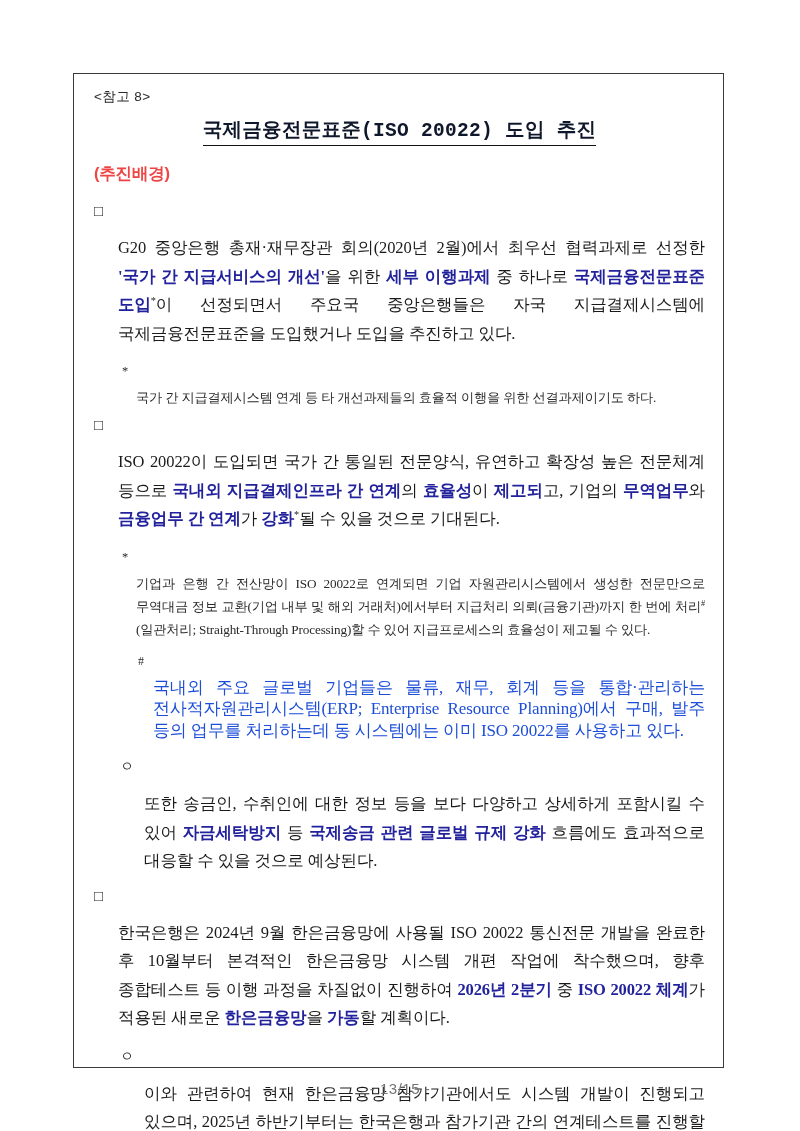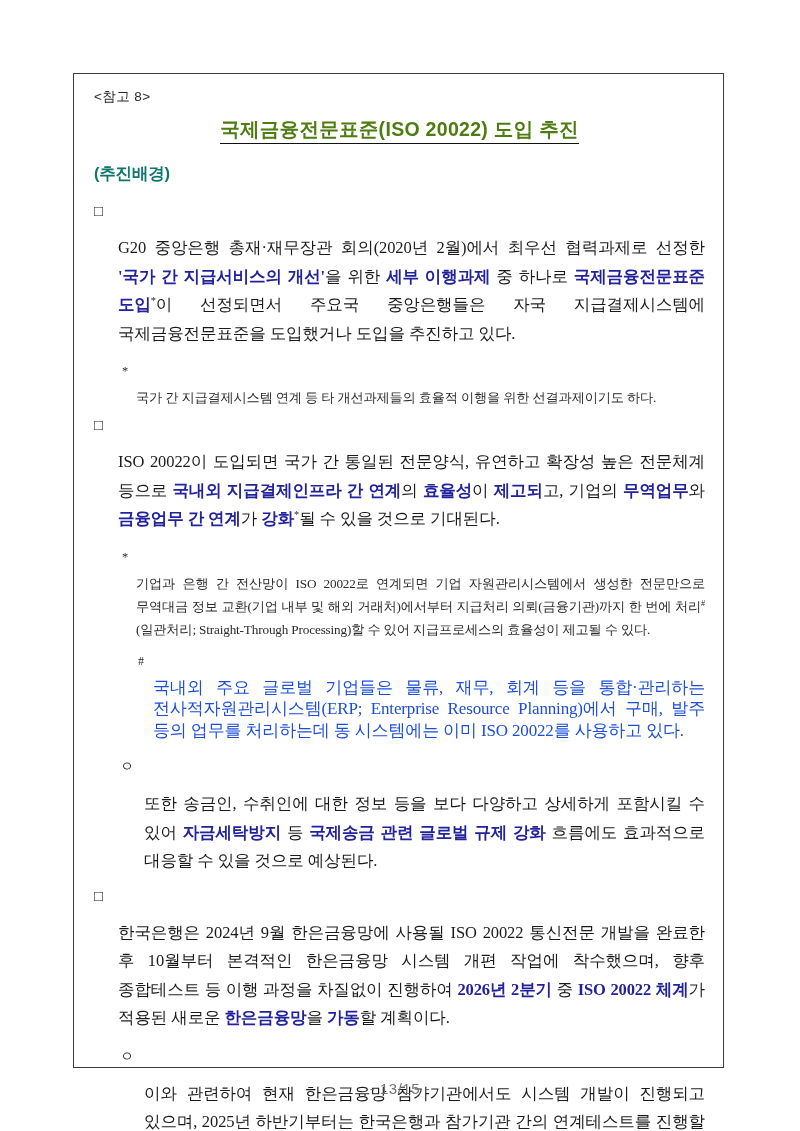--- a/index.html
+++ b/index.html
@@ -39,40 +39,40 @@
     font-family: "Liberation Sans", "DejaVu Sans", sans-serif;
     font-size: 13.5px;
     color: #2a2a2a;
     letter-spacing: 0.4px;
     margin: 0 0 10px 0;
   }
 
   
   .doc-title {
     text-align: center;
-    font-family: Liberation Sans, sans-serif;
+    font-family: Liberation Mono, monospace;
     font-weight: bold;
     font-size: 19.5px;
-    color: #4d7c0f;
+    color: #0f172a;
     letter-spacing: 0.3px;
     margin: 6px 0 18px 0;
     padding-bottom: 2px;
     display: block;
   }
   .doc-title span.ul {
     border-bottom: 1.6px solid #111111;
     padding-bottom: 3px;
   }
 
   
   .section-head {
     font-family: "Liberation Sans", "DejaVu Sans", sans-serif;
     font-weight: bold;
     font-size: 16.5px;
-    color: #0f766e;
+    color: #ef4444;
     margin: 16px 0 12px 0;
     letter-spacing: -0.2px;
   }
 
   
   .bullet-block {
     display: flex;
     align-items: flex-start;
     margin: 0 0 6px 0;
   }

